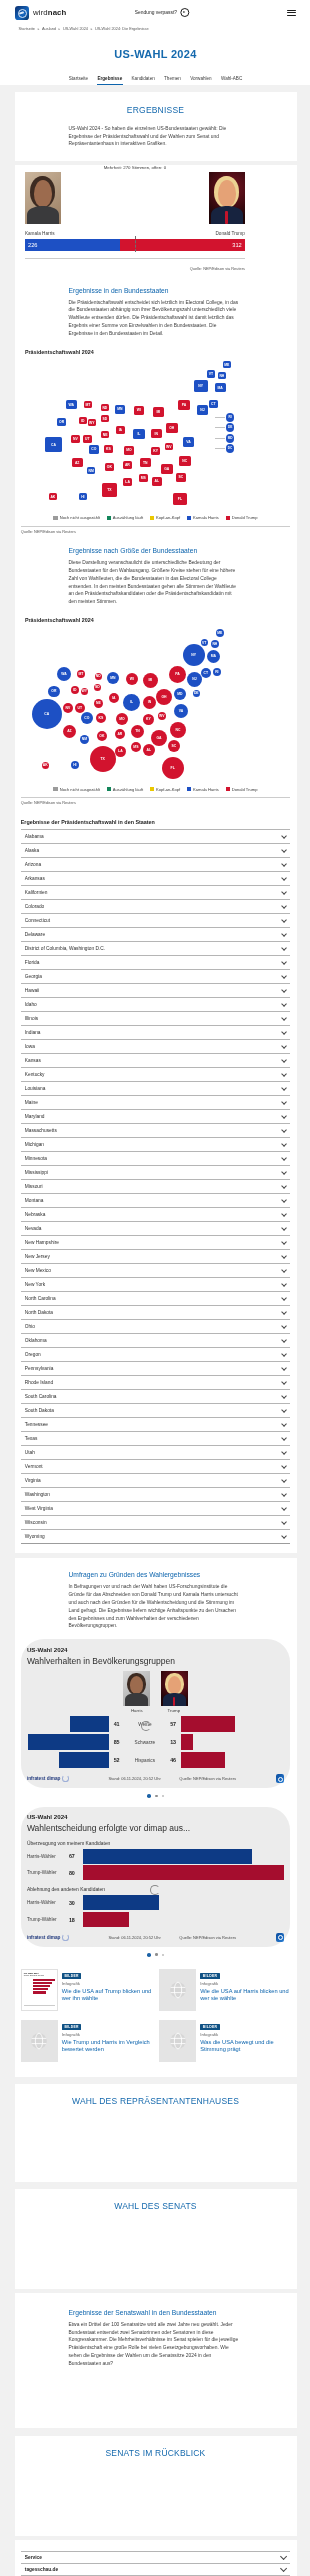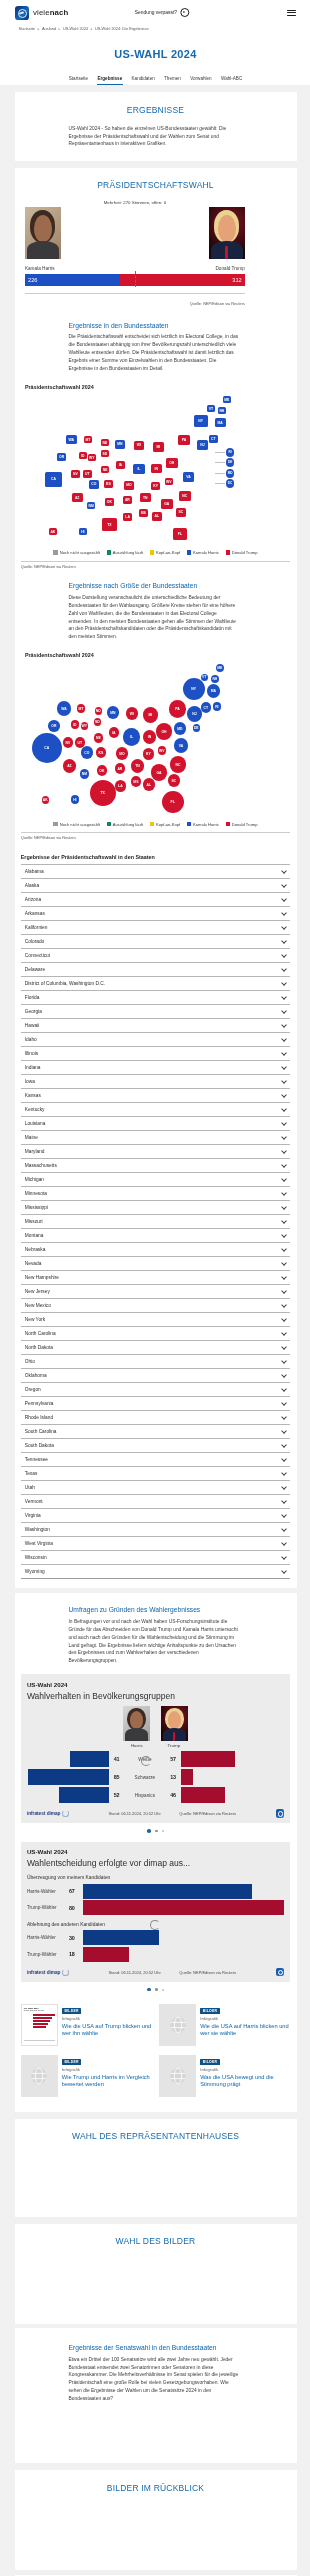--- a/index.html
+++ b/index.html
@@ -74,21 +74,21 @@
   .map-src{margin:0 6.2px;padding:2.6px 0 0;}
   .map-src .quelle{display:block;padding:2.1px 0 0;}
 
   
   .acc{margin:4.1px 6.2px 7.2px;border-bottom:0.5px solid #9c9c9c;}
   .acc-row{display:flex;align-items:center;justify-content:space-between;height:13px;border-top:0.5px solid #b5b5b5;padding:0 4.1px;cursor:pointer;}
   .acc-row span{font-size:4.8px;color:#2e2e2e;}
   .chev{width:3.1px;height:3.1px;border-right:0.7px solid #4a4a4a;border-bottom:0.7px solid #4a4a4a;transform:rotate(45deg);margin-top:-1.6px;}
 
   
-  .chart-card{background:#ececec;margin:9.3px 6.2px 0;padding:6.2px 6.2px 5.2px;position:relative;}
+  .chart-card{background:#ececec;margin:9.3px 6.2px 0;padding:6.2px 6.2px 5.2px;position:relative;border-radius:23px;}
   .chart-kicker{font-size:6.2px;font-weight:700;color:#1d1d1d;}
   .chart-title{font-size:8.5px;color:#2e2e2e;margin:3.1px 0 5.2px;font-weight:400;}
   .demo-photos{display:flex;justify-content:center;gap:11.4px;}
   .demo-photos .portrait{position:relative;width:26.4px;height:35px;}
   .demo-photos .portrait.harris{background:linear-gradient(140deg,#d9d9d9,#9d9d9d);}
   .demo-names{display:flex;justify-content:center;gap:25px;font-size:4.4px;color:#3c3c3c;margin:2.1px 0 3.1px;}
   .spinner{width:7.8px;height:7.8px;border:1px solid #8a8a8a;border-right-color:transparent;border-radius:50%;position:absolute;}
   .demo-row{display:flex;align-items:center;margin:2.1px 0;}
   .demo-track{width:82px;height:16px;position:relative;}
   .demo-track .bar{position:absolute;top:0;height:16px;}
@@ -138,21 +138,21 @@
 </style>
 </head>
 <body>
 
 <header>
   <div class="wrap">
     <div class="topbar">
       <div class="ts-logo">
           <div class="globe"></div>
         </div>
-      <div class="ts-word"><span>viele</span><b>nach</b></div>
+      <div class="ts-word"><span>wird</span><b>nach</b></div>
       <div class="missed">
         <span>Sendung verpasst?</span>
         <span class="play"></span>
       </div>
       <div class="burger">
           <i></i>
           <i></i>
           <i></i>
         </div>
     </div>
@@ -178,21 +178,20 @@
 </header>
 
 <section class="card" style="padding-bottom:12.4px;">
   <h2 class="sec-title">ERGEBNISSE</h2>
   <div class="body-col">
       <p class="body-txt" style="margin:3.1px 0 0;">US-Wahl 2024 - So haben die einzelnen US-Bundesstaaten gewählt: Die Ergebnisse der Präsidentschaftswahl und der Wahlen zum Senat und Repräsentantenhaus in interaktiven Grafiken.</p>
     </div>
 </section>
 
 <section class="card" style="padding-bottom:2.1px;">
-  <h2 class="sec-title">PRÄSIDENTSCHAFTSWAHL</h2>
 
   <div class="cand-block">
     <div class="maj-note">Mehrheit: 270 Stimmen, offen: 0</div>
     <div class="cand-photos">
       <div class="portrait harris" style="left:0;">
           <div class="hair"></div>
           <div class="face"></div>
           <div class="torso"></div>
         </div>
       <div class="portrait trump" style="right:0;">
@@ -786,32 +785,32 @@
         <div class="t-title">Was die USA bewegt und die Stimmung prägt</div>
       </div>
     </div>
   </div>
 </section>
 
 <section class="card head-card" style="height:98px;">
   <h2 class="sec-title">WAHL DES REPRÄSENTANTENHAUSES</h2>
 </section>
 <section class="card head-card" style="height:100px;">
-  <h2 class="sec-title">WAHL DES BILDER</h2>
+  <h2 class="sec-title">WAHL DES SENATS</h2>
 </section>
 
 <section class="card" style="height:135px;">
   <div class="body-col" style="padding-top:15.5px;">
     <h3 class="sub-h" style="margin-top:0;">Ergebnisse der Senatswahl in den Bundesstaaten</h3>
     <p class="body-txt">Etwa ein Drittel der 100 Senatssitze wird alle zwei Jahre neu gewählt. Jeder Bundesstaat entsendet zwei Senatorinnen oder Senatoren in diese Kongresskammer. Die Mehrheitsverhältnisse im Senat spielen für die jeweilige Präsidentschaft eine große Rolle bei vielen Gesetzgebungsvorhaben. Wie sehen die Ergebnisse der Wahlen um die Senatssitze 2024 in den Bundesstaaten aus?</p>
   </div>
 </section>
 
 <section class="card head-card" style="height:100px;">
-  <h2 class="sec-title">BILDER IM RÜCKBLICK</h2>
+  <h2 class="sec-title">SENATS IM RÜCKBLICK</h2>
 </section>
 
 <section class="card footer-card">
   <div class="f-acc" id="footer-acc">
       <div class="f-row">
         <span>Service</span>
         <span class="chev" style="width: 4.1px; height: 4.1px;"></span>
       </div>
       <div class="f-row">
         <span>tagesschau.de</span>

